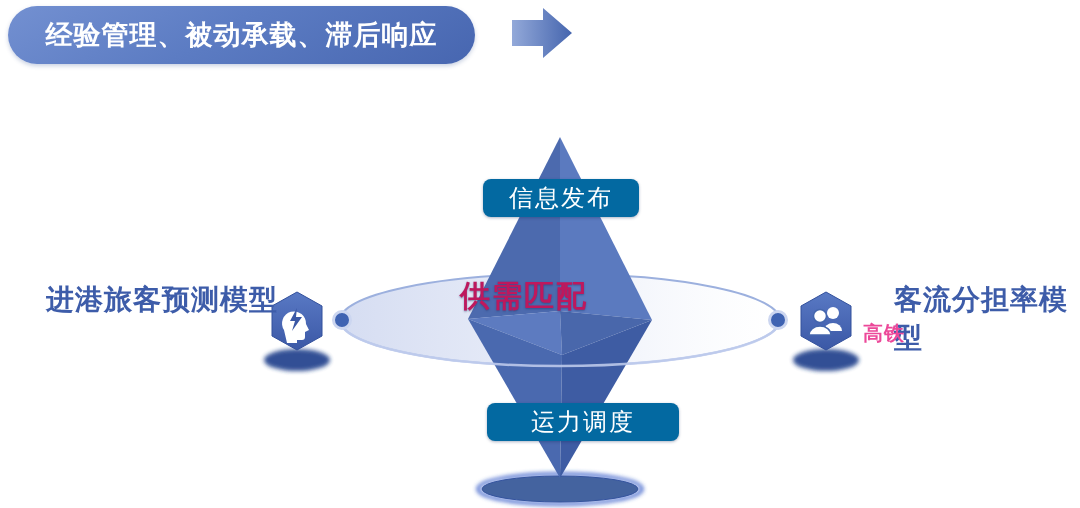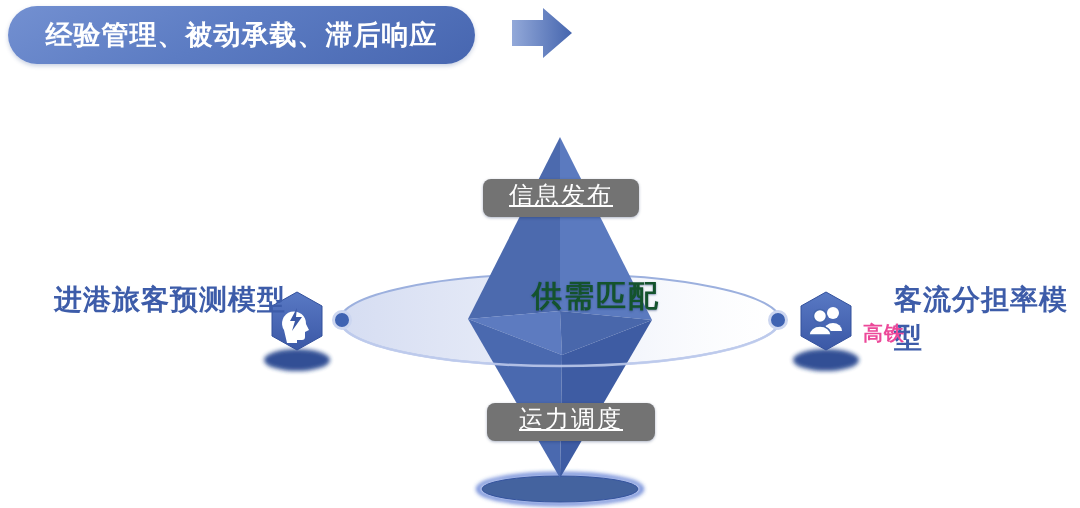--- a/index.html
+++ b/index.html
@@ -14,35 +14,35 @@
     box-shadow:0 2px 4px rgba(40,70,140,.25);
   }
   .pill-before{left:8px;width:467px;background:linear-gradient(150deg,#7390d1 0%,#5c7cc3 45%,#4766b0 100%);}
   .pill-after{left:604px;width:468px;background:linear-gradient(90deg,#6b8acb 0%,#5273ba 45%,#3a5cab 100%);}
   .arrow-wrap{position:absolute;left:508px;top:7px;width:68px;height:52px;}
   .subtitle{
     position:absolute;left:668px;top:90px;font-size:22px;font-weight:bold;color:#2d2d2d;letter-spacing:1px;
   }
   .diagram-svg{position:absolute;left:0;top:0;}
   .node-label{
-    position:absolute;background:#737373;border-radius:8px;color:#ffffff;
-    display:flex;align-items:flex-start;justify-content:center;
-    font-size:24px;letter-spacing:2px;box-shadow:0 1px 3px rgba(20,40,90,.35);text-decoration:underline;
+    position:absolute;background:#0369a1;border-radius:8px;color:#ffffff;
+    display:flex;align-items:center;justify-content:center;
+    font-size:24px;letter-spacing:2px;box-shadow:0 1px 3px rgba(20,40,90,.35);
   }
   .label-top{left:483px;top:179px;width:156px;height:38px;}
-  .label-bottom{left:487px;top:403px;width:168px;height:38px;}
+  .label-bottom{left:487px;top:403px;width:192px;height:38px;}
   .label-center{
-    position:absolute;left:460px;top:276px;width:200px;text-align:right;
-    color:#14532d;font-size:30px;font-weight:bold;letter-spacing:2px;
+    position:absolute;left:460px;top:276px;width:200px;text-align:left;
+    color:#be185d;font-size:30px;font-weight:bold;letter-spacing:2px;
     text-shadow:0 1px 2px rgba(30,55,110,.5);
   }
   .model-label{
     position:absolute;font-size:28px;font-weight:bold;color:#3d5ca9;letter-spacing:1px;
   }
-  .model-left{left:46px;top:281px;margin-left:8px;}
+  .model-left{left:46px;top:281px;}
   .model-right{left:894px;top:281px;}
   .model-sub{
     position:absolute;left:863px;top:320px;font-size:20px;font-weight:700;color:#ec4899;letter-spacing:1px;
   }
 </style>
 </head>
 <body>
 
 <div id="stage">
 

